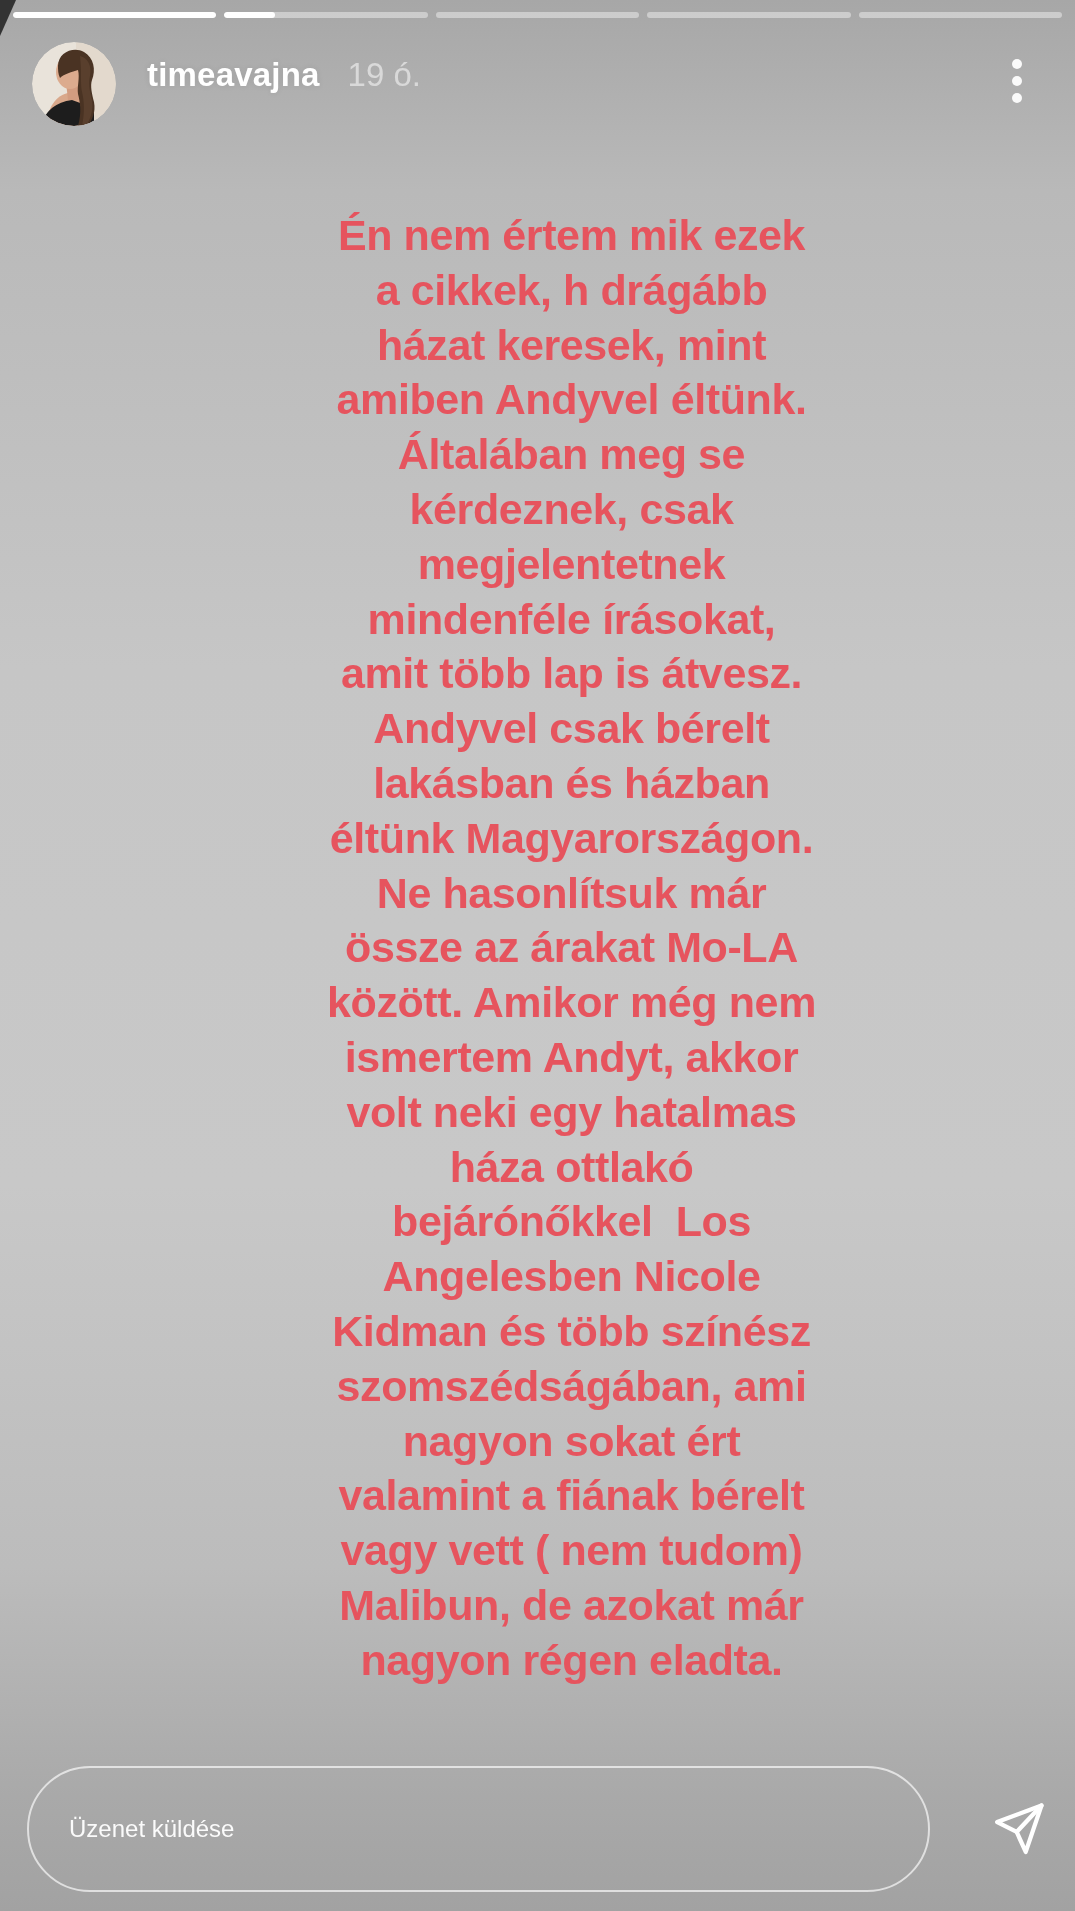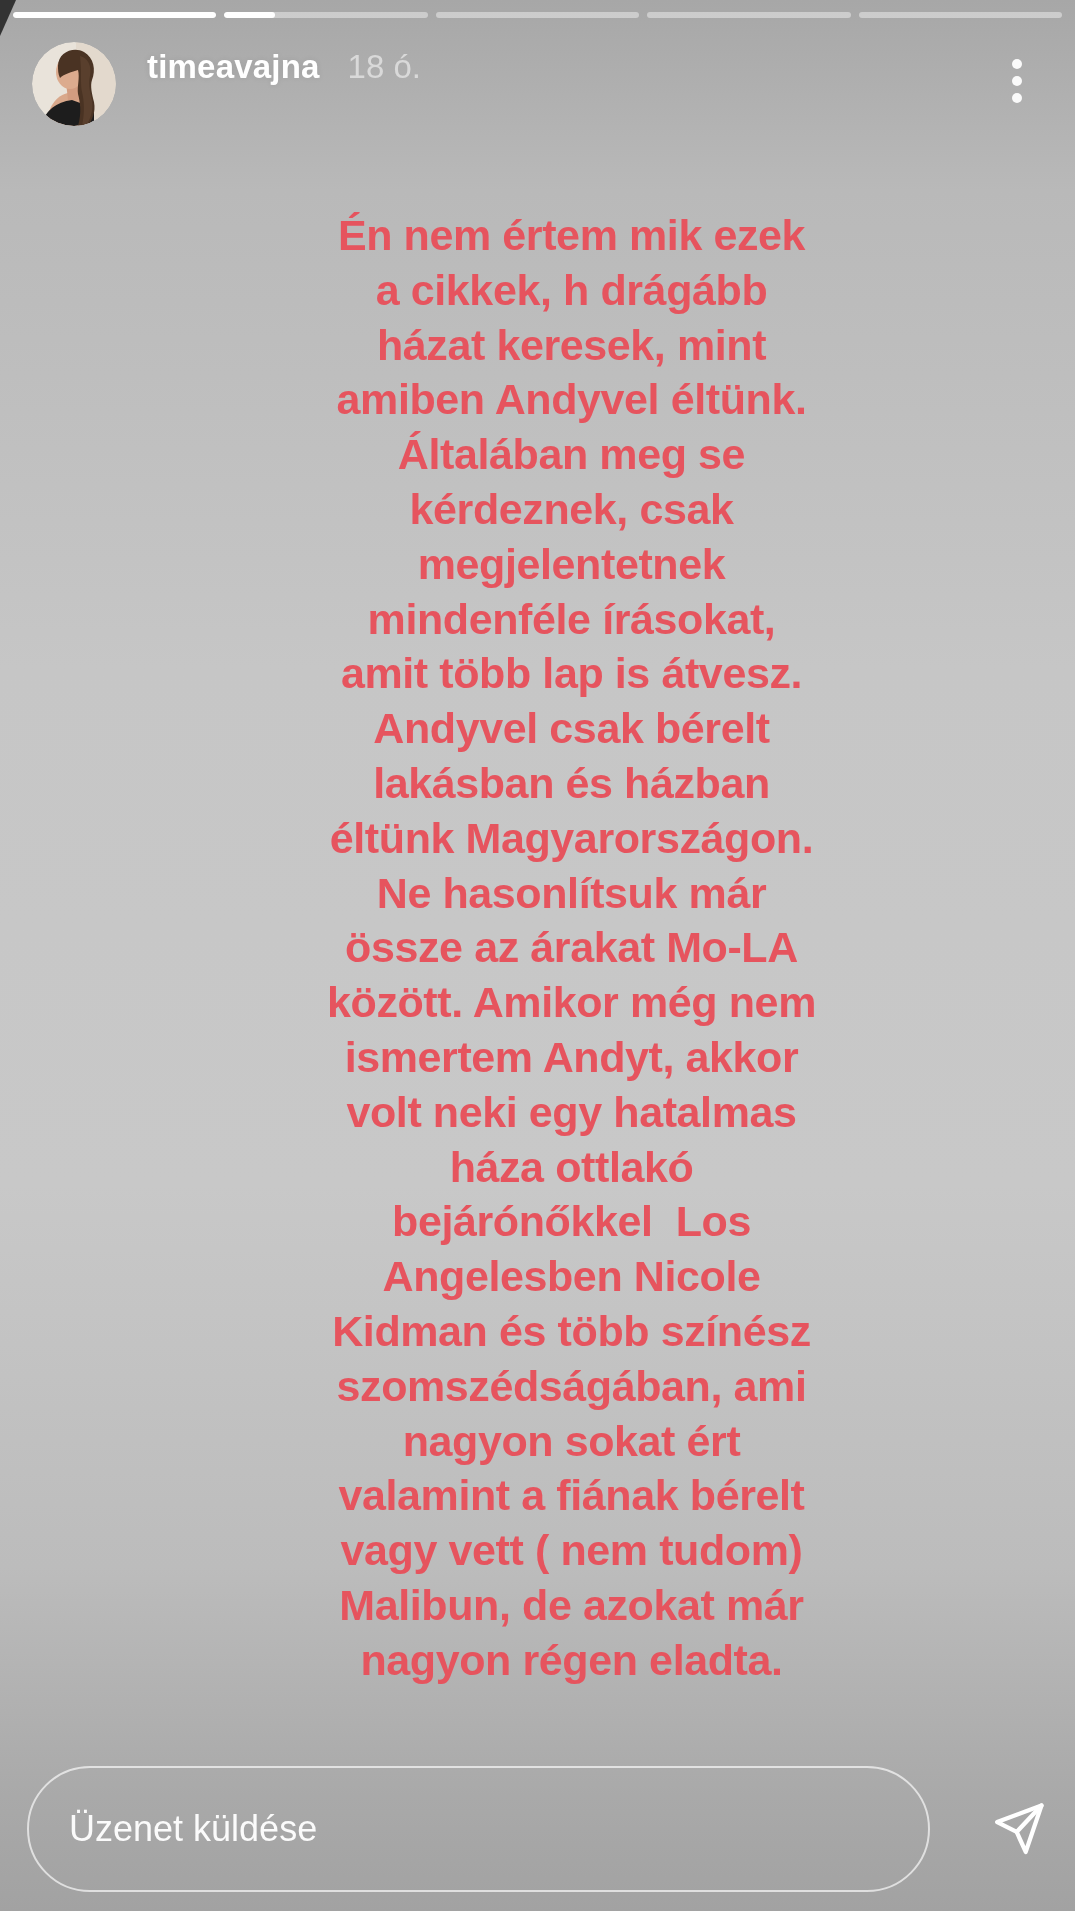--- a/index.html
+++ b/index.html
@@ -31,21 +31,21 @@
   }
   .progress .fill{
     height:100%;background:#ffffff;border-radius:3px;width:0;
   }
   
   .avatar{
     position:absolute;left:32px;top:42px;width:84px;height:84px;
     border-radius:50%;overflow:hidden;
   }
   .hdr-text{
-    position:absolute;left:147px;top:48px;
+    position:absolute;left:147px;top:56px;
     display:flex;flex-direction:column;
   }
   .hdr-line1{display:flex;align-items:baseline;height:42px;}
   .username{
     color:#ffffff;font-size:33px;font-weight:700;letter-spacing:.2px;
     text-shadow:0 0 6px rgba(0,0,0,.08);
   }
   .time{
     color:#d9d9d9;font-size:33px;font-weight:400;margin-left:28px;
   }
@@ -77,21 +77,21 @@
     border:2px solid rgba(255,255,255,.65);
     border-radius:64px;
     display:flex;align-items:center;
     background:transparent;
   }
   .composer input{
     width:100%;height:100%;
     background:transparent;border:none;outline:none;
     padding:11px 40px;
     font-family:"Liberation Sans",sans-serif;
-    font-size:36px;color:#ffffff;
+    font-size:24px;color:#ffffff;
   }
   .composer input::placeholder{
     color:rgba(255,255,255,.95);opacity:1;font-weight:400;
   }
   .share-btn{
     position:absolute;left:980px;top:1791px;width:76px;height:76px;
     background:none;border:none;padding:0;cursor:pointer;
     display:flex;align-items:center;justify-content:center;
   }
 </style>
@@ -141,21 +141,21 @@
 
         <path d="M26 24 C26 10 42 4 52 10 C62 16 64 28 60 38 C58 44 60 52 62 60 C64 70 60 78 56 84 L46 84 C50 70 48 60 46 52 C45 44 48 36 46 28 C40 30 32 32 28 36 C26 32 26 28 26 24 Z" fill="#4a3323"></path>
         <path d="M48 14 C56 16 60 24 58 34 C56 42 58 50 60 58 C62 68 58 78 54 84 L50 84 C53 70 52 58 50 50 C48 42 50 32 48 14 Z" fill="#5d4230" opacity=".8"></path>
       </g>
     </svg>
   </div>
 
   <div class="hdr-text">
     <div class="hdr-line1">
       <span class="username">timeavajna</span>
-      <span class="time">18 ó.</span>
+      <span class="time">19 ó.</span>
     </div>
   </div>
 
   <button class="more-btn">
     <span style="display:contents">
       <span class="dot"></span><span class="dot"></span><span class="dot"></span>
     </span>
   </button>
 
   <div class="story-text">Én nem értem mik ezek

